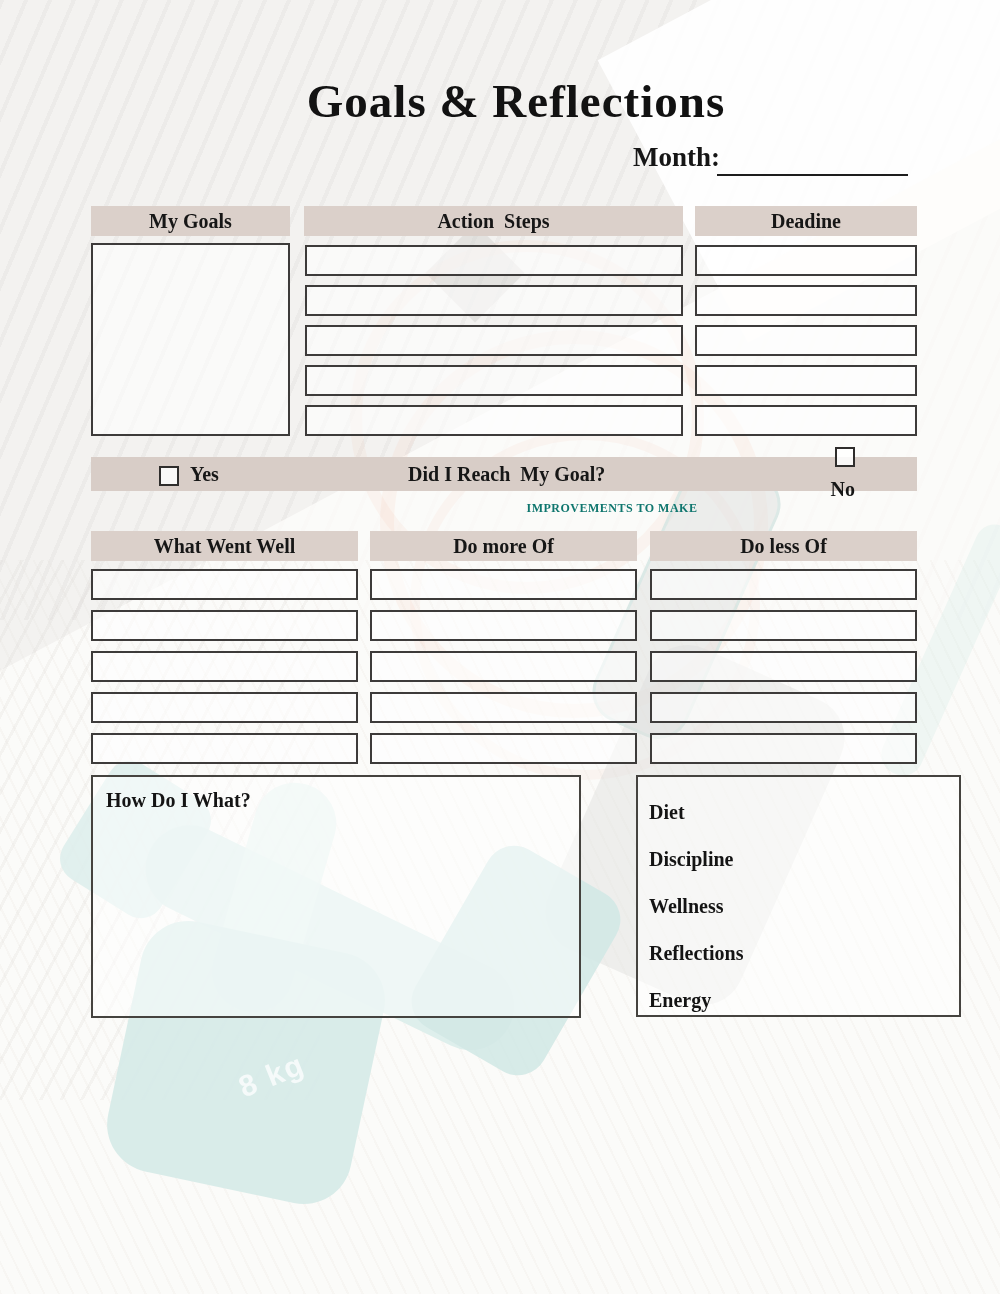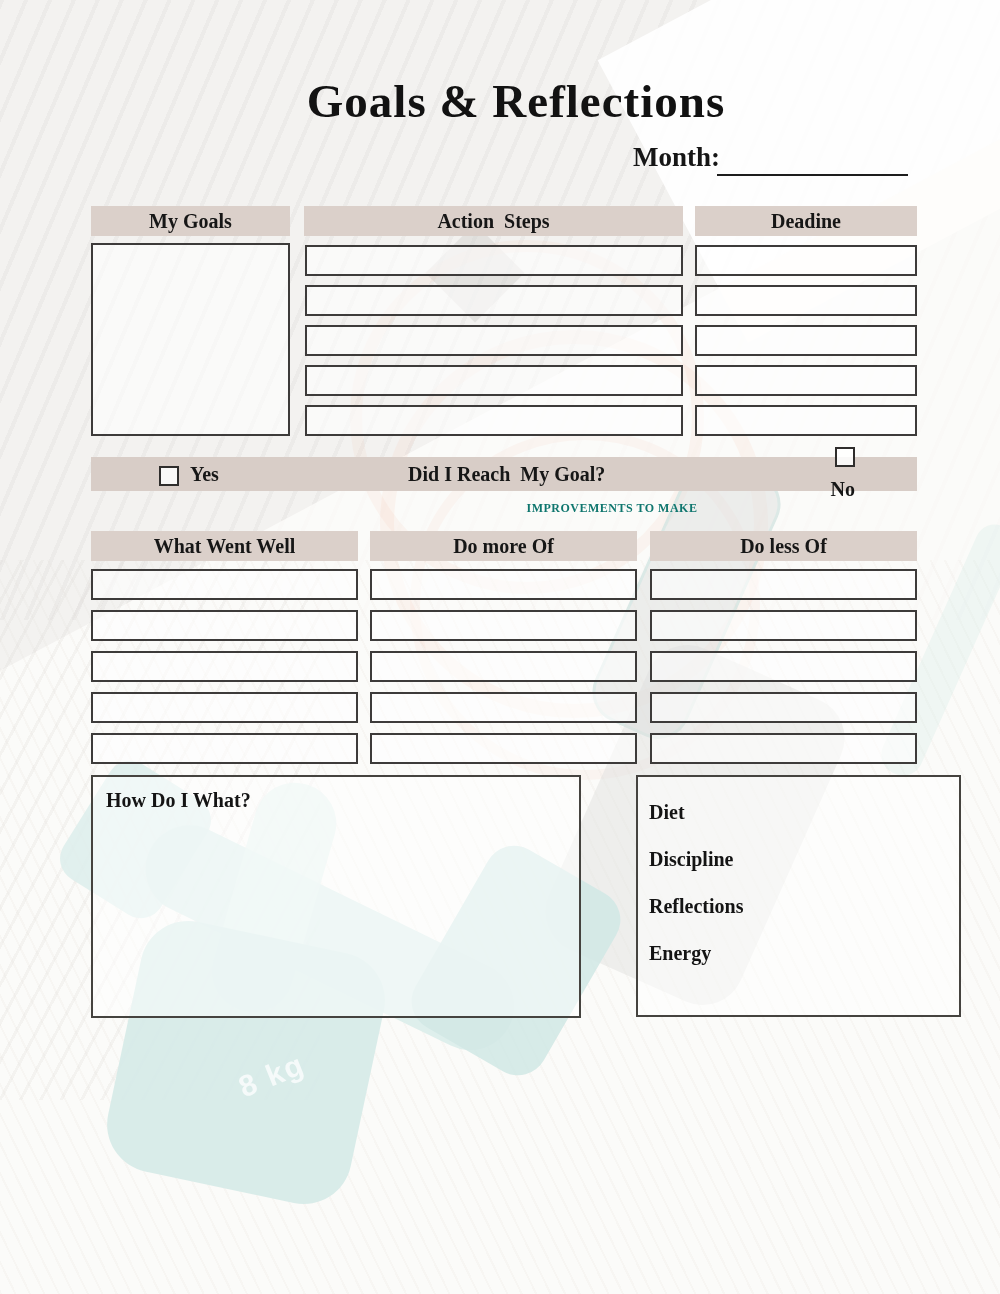--- a/index.html
+++ b/index.html
@@ -176,19 +176,20 @@
         <div class="field"></div>
       </div>
 
     <div class="abs bigbox feel-box">
       <span class="box-label">How Do I What?</span>
     </div>
 
     <div class="abs bigbox feelings-box">
         <div class="feeling-item">Diet</div>
         <div class="feeling-item">Discipline</div>
+        <div class="feeling-item">Wellness</div>
         <div class="feeling-item">Reflections</div>
         <div class="feeling-item">Energy</div>
       </div>
 
 
   </div>
 </div>
 
 </body></html>

